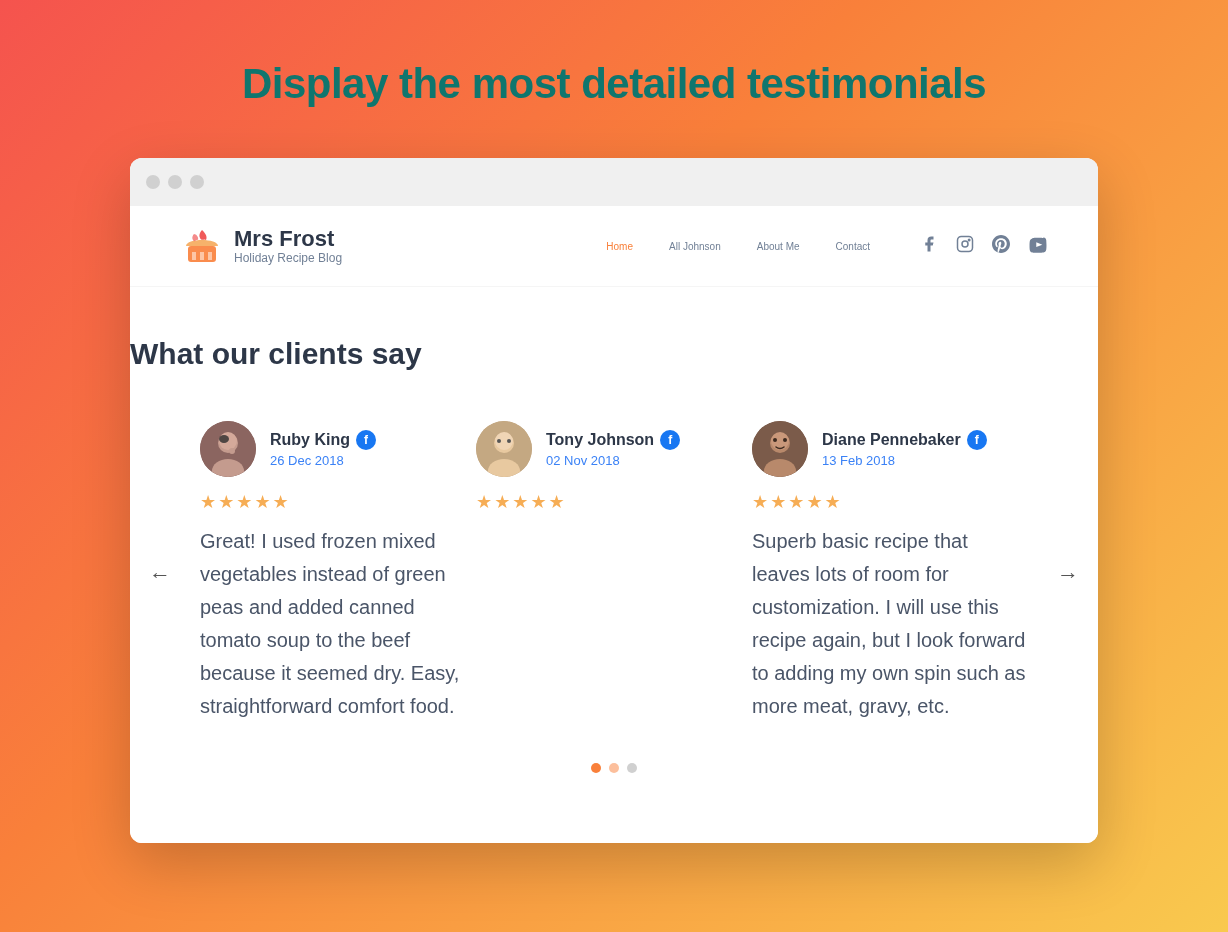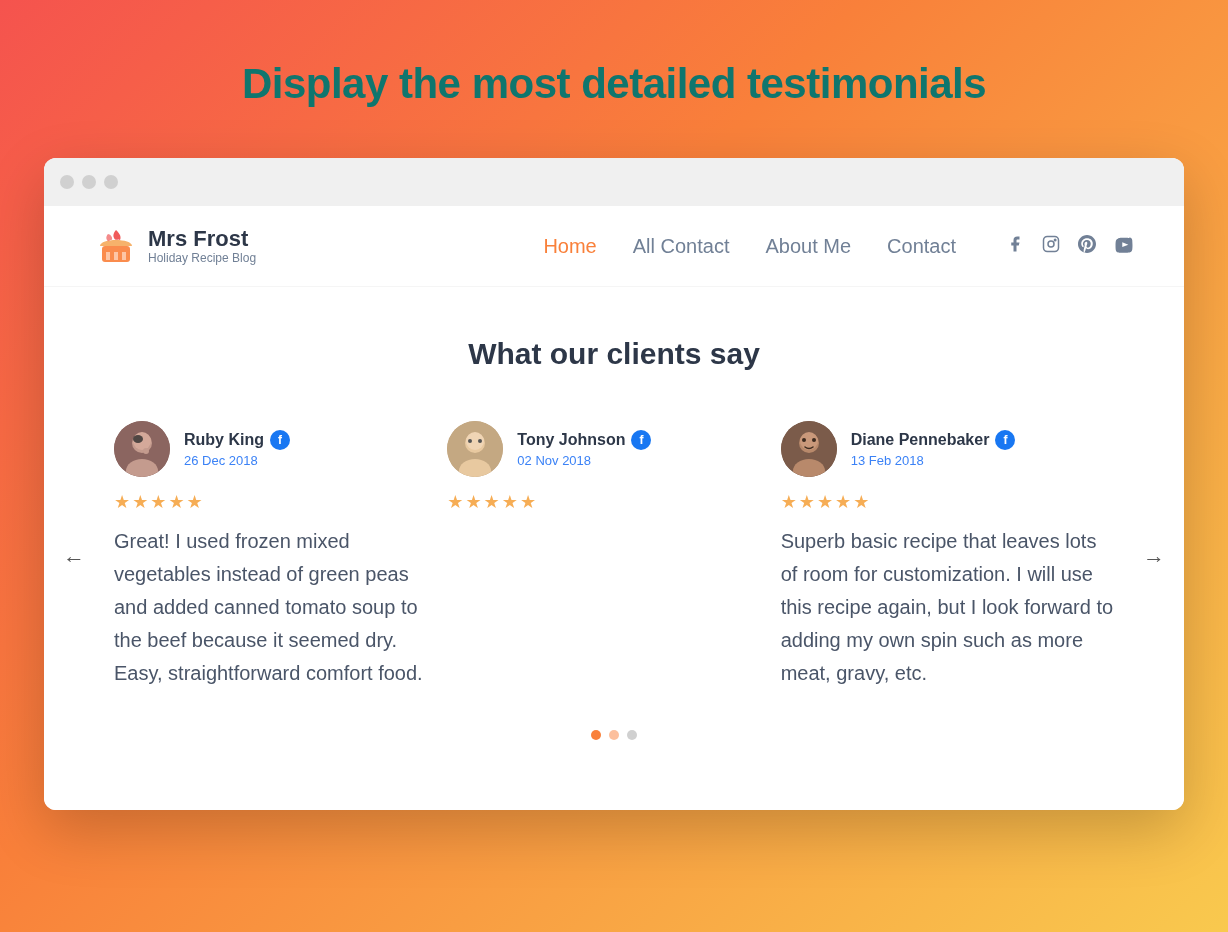--- a/index.html
+++ b/index.html
@@ -19,21 +19,21 @@
       color: #0f766e;
       font-size: 42px;
       font-weight: 600;
       text-align: center;
       margin-top: 60px;
       margin-bottom: 50px;
       letter-spacing: -0.5px;
     }
 
     .browser-window {
-      width: 1140px;
+      width: 968px;
       background: white;
       border-radius: 12px;
       box-shadow: 0 20px 60px rgba(0,0,0,0.2);
       overflow: hidden;
     }
 
     .browser-bar {
       background: #f0f0f0;
       height: 48px;
       display: flex;
@@ -91,21 +91,21 @@
     }
 
     .nav-links {
       display: flex;
       gap: 36px;
       align-items: center;
       margin-right: 50px;
     }
 
     .nav-link {
-      font-size: 20px;
+      font-size: 10px;
       color: #718096;
       text-decoration: none;
       cursor: pointer;
     }
 
     .nav-link.active {
       color: #f9803a;
     }
 
     .social-icons {
@@ -120,21 +120,20 @@
       cursor: pointer;
     }
 
     
     .main-section {
       padding: 50px 0 30px;
       position: relative;
     }
 
     .section-title {
-      text-align: center;
       font-size: 30px;
       font-weight: 700;
       color: #2d3748;
       margin-bottom: 40px;
     }
 
     .testimonials-wrapper {
       position: relative;
       display: flex;
       align-items: center;
@@ -291,21 +290,21 @@
           <path d="M14 10 C14 10 11 13 13 16 C15 19 16 15 18 16 C19 13 16 10 14 10Z" fill="#f05a5a" opacity="0.7"></path>
         </svg>
         <div class="brand-text">
           <span class="brand-name">Mrs Frost</span>
           <span class="brand-sub">Holiday Recipe Blog</span>
         </div>
       </div>
 
       <div class="nav-links">
         <a class="nav-link active">Home</a>
-        <a class="nav-link">All Contact</a>
+        <a class="nav-link">All Johnson</a>
         <a class="nav-link">About Me</a>
         <a class="nav-link">Contact</a>
       </div>
 
       <div class="social-icons">
 
         <span class="social-icon">
           <svg width="18" height="18" viewBox="0 0 24 24" fill="#718096">
               <path d="M18 2h-3a5 5 0 0 0-5 5v3H7v4h3v8h4v-8h3l1-4h-4V7a1 1 0 0 1 1-1h3z"></path>
             </svg>

